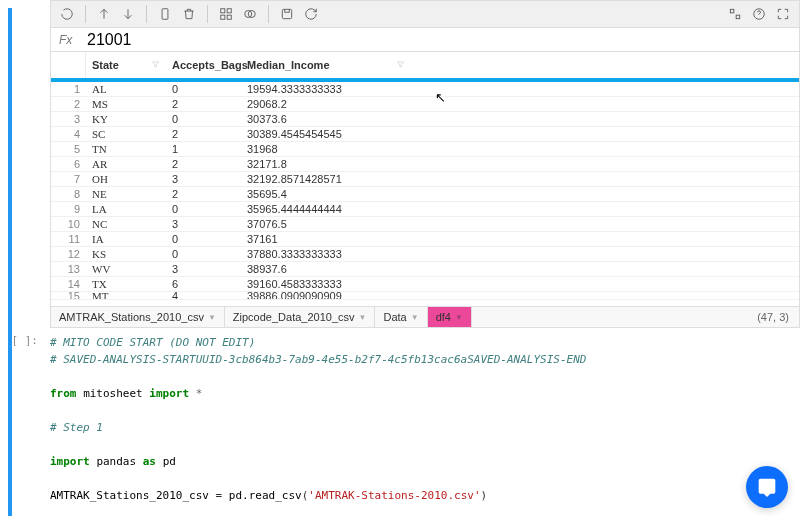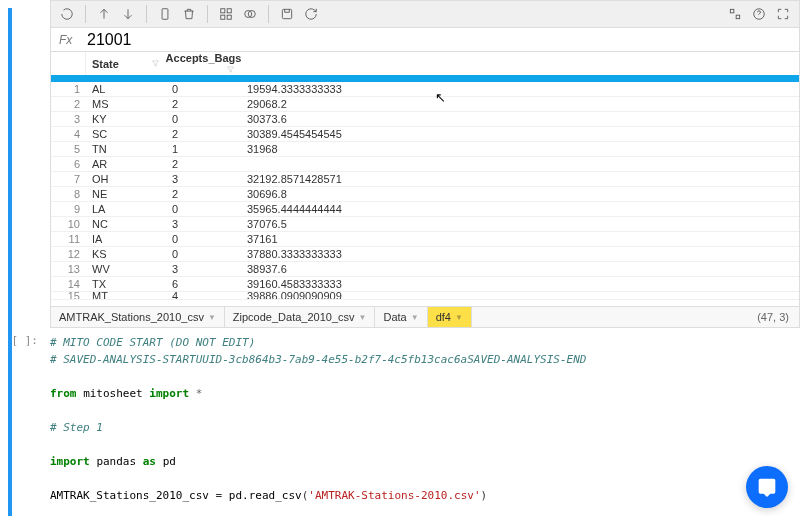--- a/index.html
+++ b/index.html
@@ -8,39 +8,39 @@
 .container { margin-left: 50px; }
 .toolbar { display: flex; align-items: center; height: 28px; background: #f0f0f0; border: 1px solid #ddd; padding: 0 6px; gap: 4px; }
 .tb-sep { width: 1px; height: 18px; background: #ccc; margin: 0 4px; }
 .tb-btn { width: 20px; height: 20px; display: flex; align-items: center; justify-content: center; cursor: pointer; color: #555; }
 .tb-btn svg { width: 14px; height: 14px; stroke: #555; fill: none; stroke-width: 1.5; }
 .tb-spacer { flex: 1; }
 .fx-row { display: flex; align-items: center; height: 24px; border: 1px solid #ddd; border-top: none; background: #fff; }
 .fx-label { width: 30px; padding-left: 8px; font-style: italic; color: #777; font-size: 12px; }
 .fx-input { flex: 1; border: none; outline: none; font-size: 16px; padding-left: 6px; }
 .grid { border-left: 1px solid #ddd; border-right: 1px solid #ddd; }
-.grid-header { display: flex; background: #fff; border-bottom: 7px solid #0ea5e9; height: 30px; }
+.grid-header { display: flex; background: #fff; border-bottom: 4px solid #0ea5e9; height: 30px; }
 .col-rownum { width: 35px; border-right: 1px solid #eee; }
 .col { display: flex; align-items: center; padding: 0 6px; font-weight: 600; font-size: 11px; position: relative; }
 .col-state { width: 80px; }
-.col-accepts { width: 75px; line-height: 1.1; flex-direction: column; }
+.col-accepts { width: 75px; line-height: 1.1; }
 .col-income { width: 170px; }
 .filter-icon { margin-left: auto; opacity: 0.4; }
 .filter-icon svg { width: 9px; height: 9px; stroke: #666; fill: none; stroke-width: 1.5; }
 .grid-body { height: 224px; overflow: hidden; }
 .grid-row { display: flex; border-bottom: 1px solid #f0f0f0; height: 15px; align-items: center; font-size: 11px; }
 .cell { padding: 0 6px; }
 .cell-rownum { width: 35px; text-align: right; color: #888; }
-.cell-state { width: 80px; }
+.cell-state { width: 80px; font-family: Liberation Serif, serif; }
 .cell-accepts { width: 75px; }
 .cell-income { width: 170px; }
 .last-row-cut { height: 8px; overflow: hidden; }
 .tabs-row { display: flex; align-items: center; border: 1px solid #ddd; background: #f8f8f8; height: 22px; font-size: 11px; }
 .tab { padding: 0 8px; height: 100%; display: flex; align-items: center; border-right: 1px solid #ddd; cursor: pointer; gap: 4px; }
-.tab.active { background: #fde047; }
+.tab.active { background: #ec4899; }
 .tab-drop { opacity: 0.4; font-size: 8px; }
 .tabs-spacer { flex: 1; }
 .dims { padding: 0 10px; color: #666; }
 .code-cell { margin-top: 6px; display: flex; }
 .code-prompt { width: 50px; text-align: right; padding-right: 12px; color: #888; font-size: 11px; font-family: monospace; }
 .code-body { flex: 1; font-family: Menlo, Consolas, monospace; font-size: 11px; line-height: 1.55; white-space: pre; }
 .c-comment { color: #408080; font-style: italic; margin-top: 41px; }
 .c-kw { color: #008000; font-weight: bold; margin-top: 32px; }
 .c-op { color: #666; }
 .c-name { color: #000; }
@@ -144,20 +144,26 @@
           <span class="filter-icon"><svg viewBox="0 0 24 24">
               <path d="M4 5h16l-6 8v6l-4-2v-4z"></path>
             </svg></span>
         </div>
       <div class="col col-accepts">
           <span>Accepts_Bags</span>
           <span class="filter-icon"><svg viewBox="0 0 24 24">
               <path d="M4 5h16l-6 8v6l-4-2v-4z"></path>
             </svg></span>
         </div>
+      <div class="col col-income">
+          <span>Median_Income</span>
+          <span class="filter-icon"><svg viewBox="0 0 24 24">
+              <path d="M4 5h16l-6 8v6l-4-2v-4z"></path>
+            </svg></span>
+        </div>
     </div>
     <div class="grid-body" id="grid-body">
         <div class="grid-row">
           <div class="cell cell-rownum">1</div>
           <div class="cell cell-state">AL</div>
           <div class="cell cell-accepts">0</div>
           <div class="cell cell-income">19594.3333333333</div>
         </div>
         <div class="grid-row">
           <div class="cell cell-rownum">2</div>
@@ -180,32 +186,33 @@
         <div class="grid-row">
           <div class="cell cell-rownum">5</div>
           <div class="cell cell-state">TN</div>
           <div class="cell cell-accepts">1</div>
           <div class="cell cell-income">31968</div>
         </div>
         <div class="grid-row">
           <div class="cell cell-rownum">6</div>
           <div class="cell cell-state">AR</div>
           <div class="cell cell-accepts">2</div>
+          <div class="cell cell-income">32171.8</div>
         </div>
         <div class="grid-row">
           <div class="cell cell-rownum">7</div>
           <div class="cell cell-state">OH</div>
           <div class="cell cell-accepts">3</div>
           <div class="cell cell-income">32192.8571428571</div>
         </div>
         <div class="grid-row">
           <div class="cell cell-rownum">8</div>
           <div class="cell cell-state">NE</div>
           <div class="cell cell-accepts">2</div>
-          <div class="cell cell-income">30696.8</div>
+          <div class="cell cell-income">35695.4</div>
         </div>
         <div class="grid-row">
           <div class="cell cell-rownum">9</div>
           <div class="cell cell-state">LA</div>
           <div class="cell cell-accepts">0</div>
           <div class="cell cell-income">35965.4444444444</div>
         </div>
         <div class="grid-row">
           <div class="cell cell-rownum">10</div>
           <div class="cell cell-state">NC</div>

